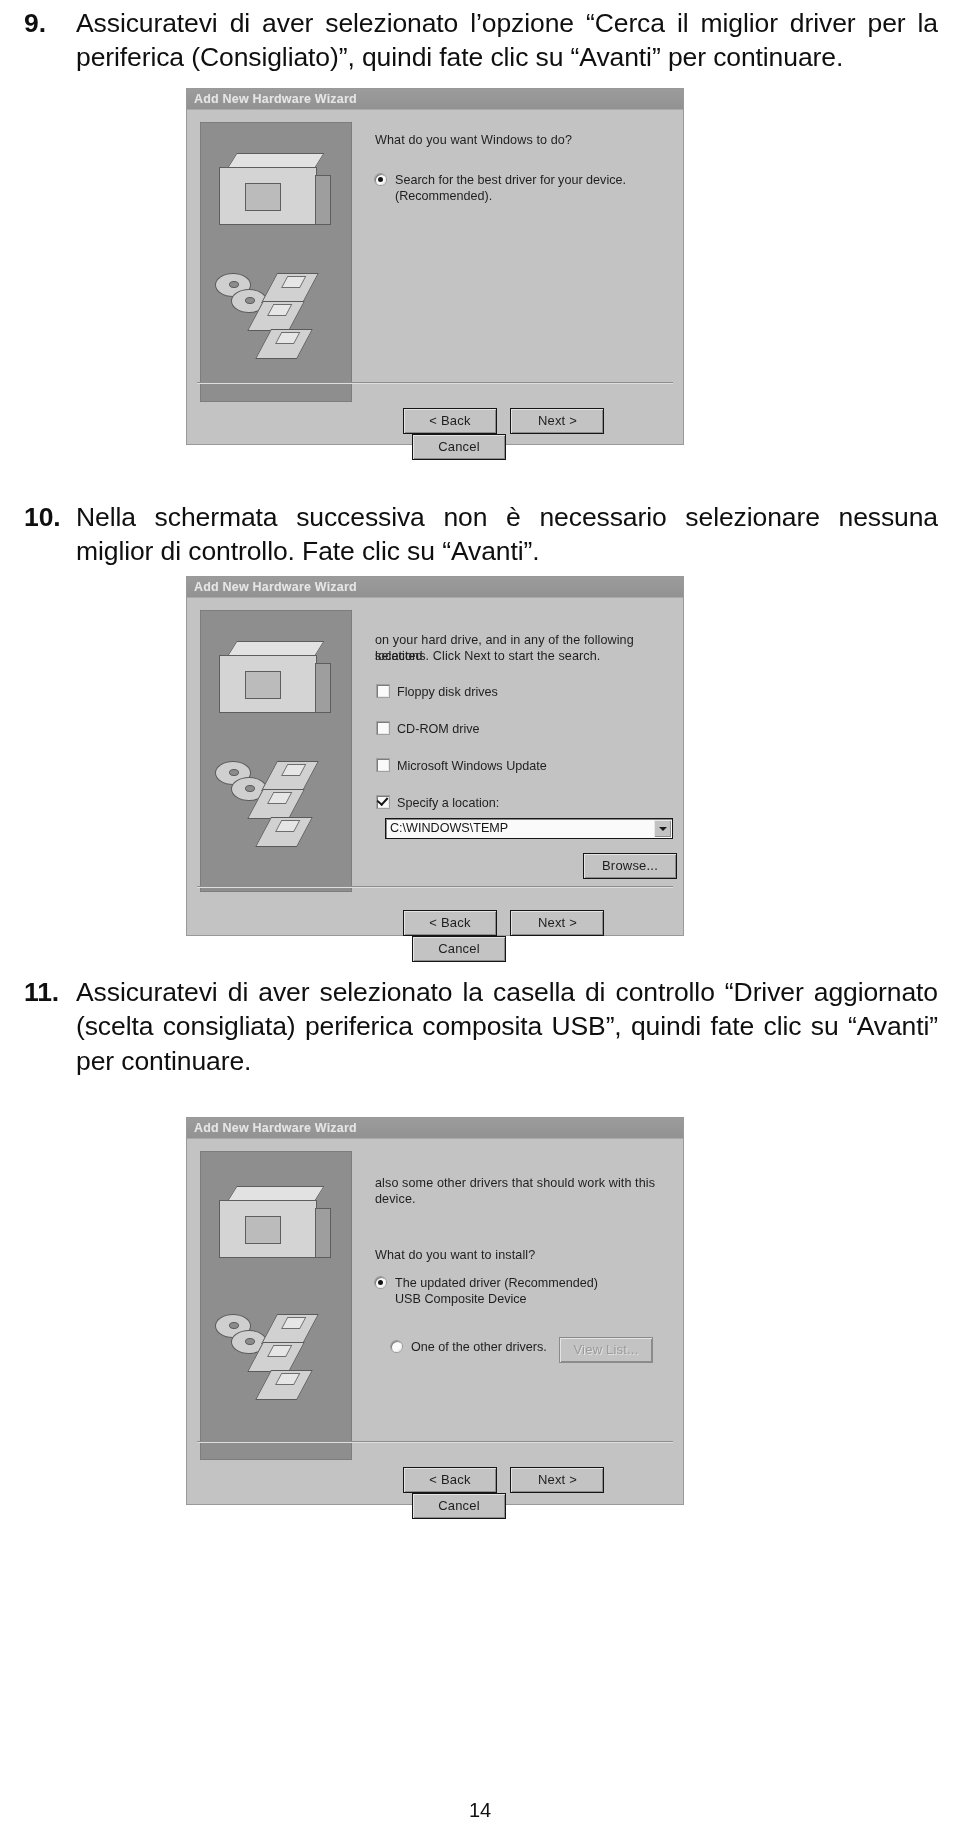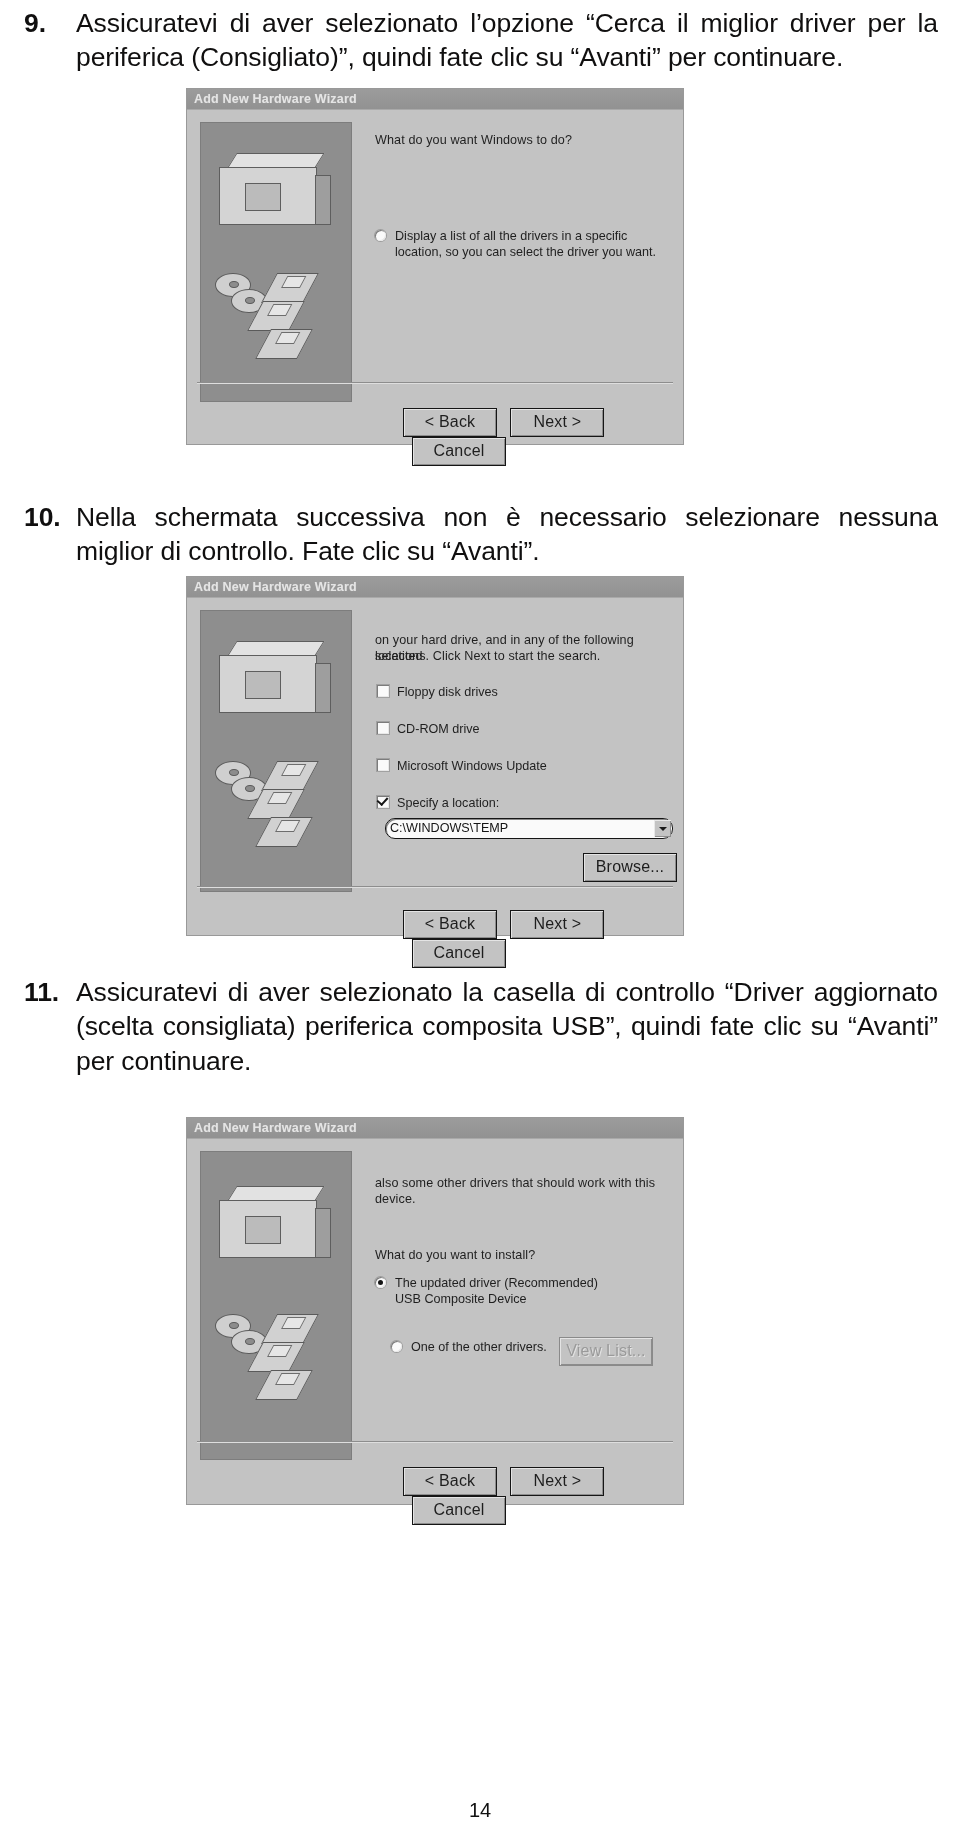--- a/index.html
+++ b/index.html
@@ -76,21 +76,21 @@
     border-top:1px solid #8e8e8e;
     border-bottom:1px solid #e2e2e2;
     height:0;
   }
   .btnrow{ position:absolute; }
   .w9btn{
     display:inline-block;
     background:#c6c6c6;
     border:1px solid #111;
     box-shadow:inset 1px 1px 0 #e8e8e8, inset -1px -1px 0 #8d8d8d;
-    font-size:16px;
+    font-size:13px;
     color:#1a1a1a;
     text-align:center;
     padding:4px 0 5px 0;
     width:92px;
     letter-spacing:.2px;
   }
   .w9btn.dis{ color:#9b9b9b; text-shadow:1px 1px 0 #e6e6e6; border-color:#8a8a8a;}
   .w9btn + .w9btn{ margin-left:9px; }
 
   .txt{
@@ -208,26 +208,26 @@
       </div>
       <div class="disc" style="left:14px;top:150px;width:34px;height:22px;"></div>
       <div class="disc" style="left:30px;top:166px;width:34px;height:22px;"></div>
       <div class="floppy" style="left:68px;top:150px;width:40px;height:28px;"></div>
       <div class="floppy" style="left:54px;top:178px;width:40px;height:28px;"></div>
       <div class="floppy" style="left:62px;top:206px;width:40px;height:28px;"></div>
     </div>
 
     <div class="txt" style="left:188px;top:22px;width:290px;">What do you want Windows to do?</div>
 
-
-    <div class="opt" style="left:188px;top:118px;width:292px;">
-      <span class="radio"></span>
-      <span class="optlabel">Display a list of all the drivers in a specific</span>
-      <span class="optlabel">location, so you can select the driver you want.</span>
-    </div>
+    <div class="opt" style="left:188px;top:62px;width:292px;">
+      <span class="radio on"></span>
+      <span class="optlabel">Search for the best driver for your device.</span>
+      <span class="optlabel">(Recommended).</span>
+    </div>
+
 
     <div class="sep" style="top:272px;"></div>
 
     <div class="btnrow" style="left:216px;top:298px;">
       <span class="w9btn">&lt; Back</span>
       <span class="w9btn">Next &gt;</span>
       <span class="w9btn">Cancel</span>
     </div>
   </div>
 </div>
@@ -270,21 +270,21 @@
     </div>
     <div class="opt" style="left:190px;top:160px;">
       <span class="cbx"></span>
       <span class="optlabel">Microsoft Windows Update</span>
     </div>
     <div class="opt" style="left:190px;top:197px;">
       <span class="cbx on"></span>
       <span class="optlabel">Specify a location:</span>
     </div>
 
-    <div class="field" style="left:198px;top:220px;width:288px;border-radius:10px;">
+    <div class="field" style="left:198px;top:220px;width:288px;">
       <span>C:\WINDOWS\TEMP</span>
       <span class="dropbtn"></span>
     </div>
 
     <span class="w9btn" style="position:absolute;left:396px;top:255px;">Browse...</span>
 
     <div class="sep" style="top:288px;"></div>
 
     <div class="btnrow" style="left:216px;top:312px;">
       <span class="w9btn">&lt; Back</span>

